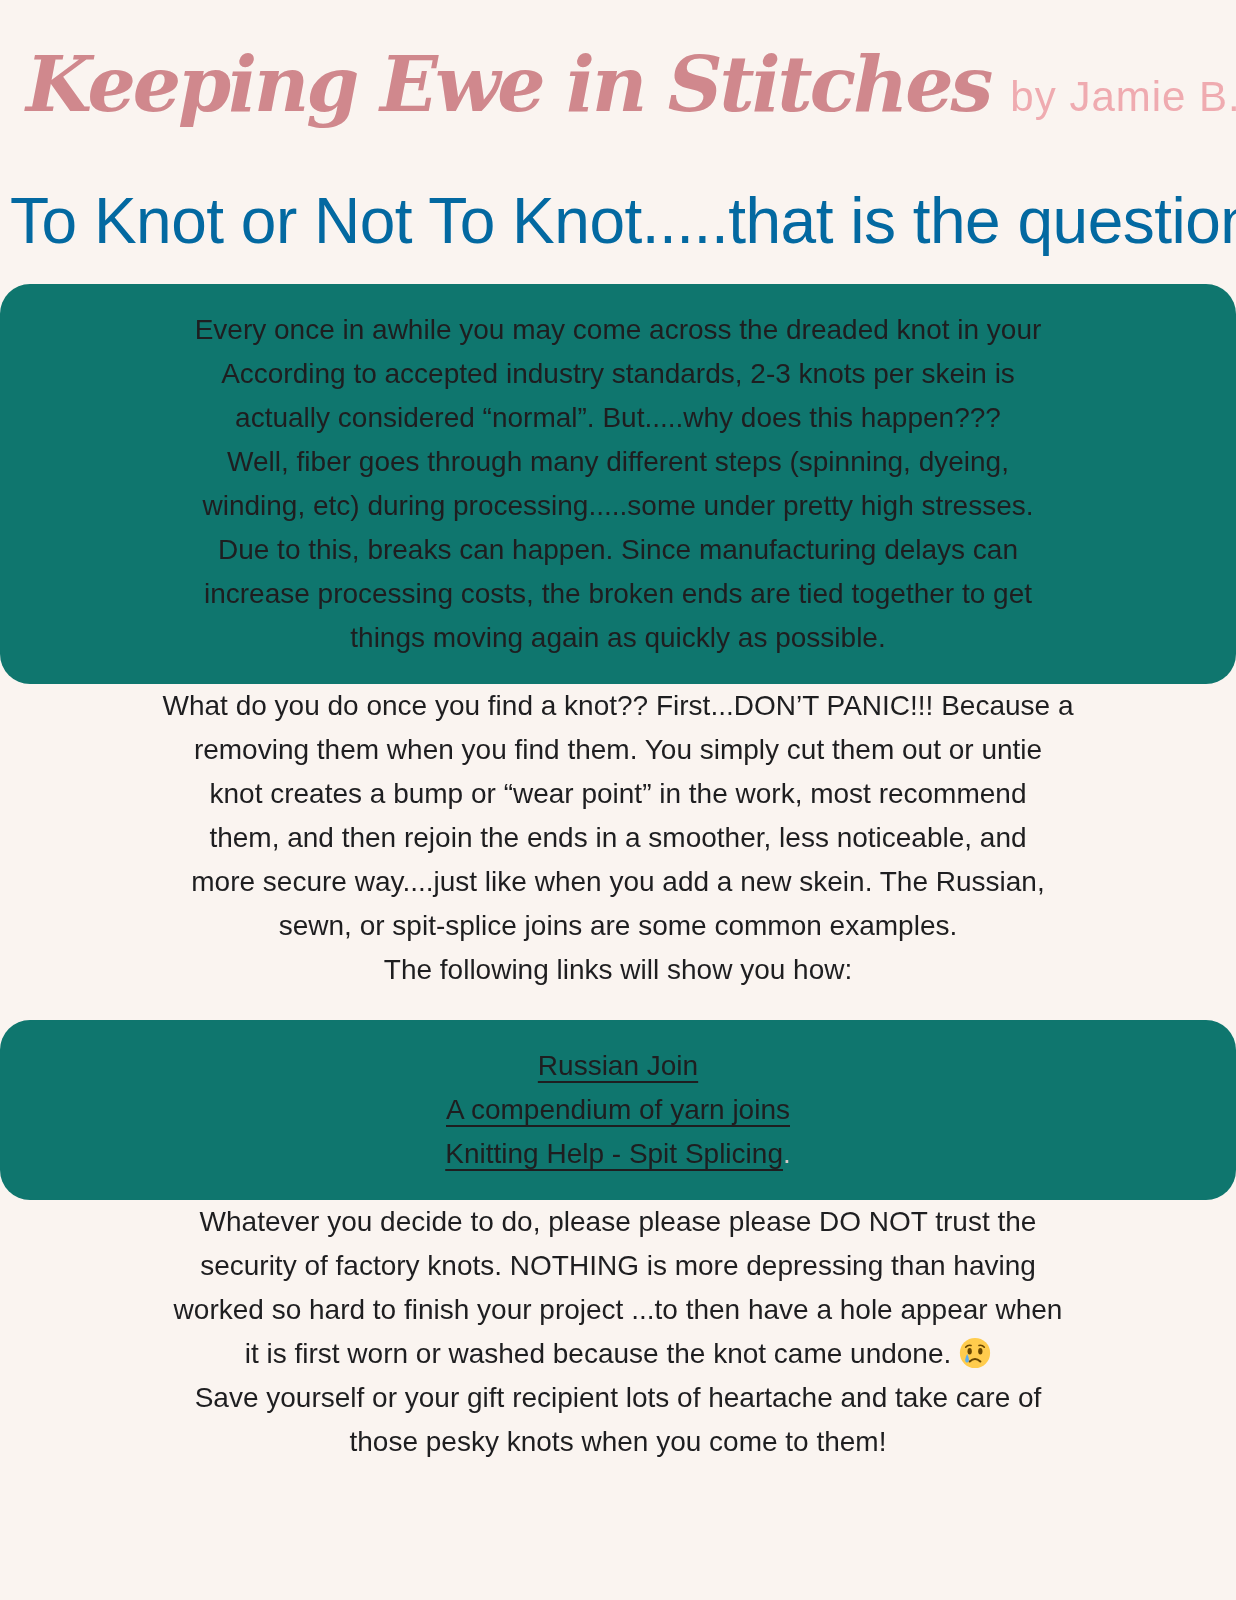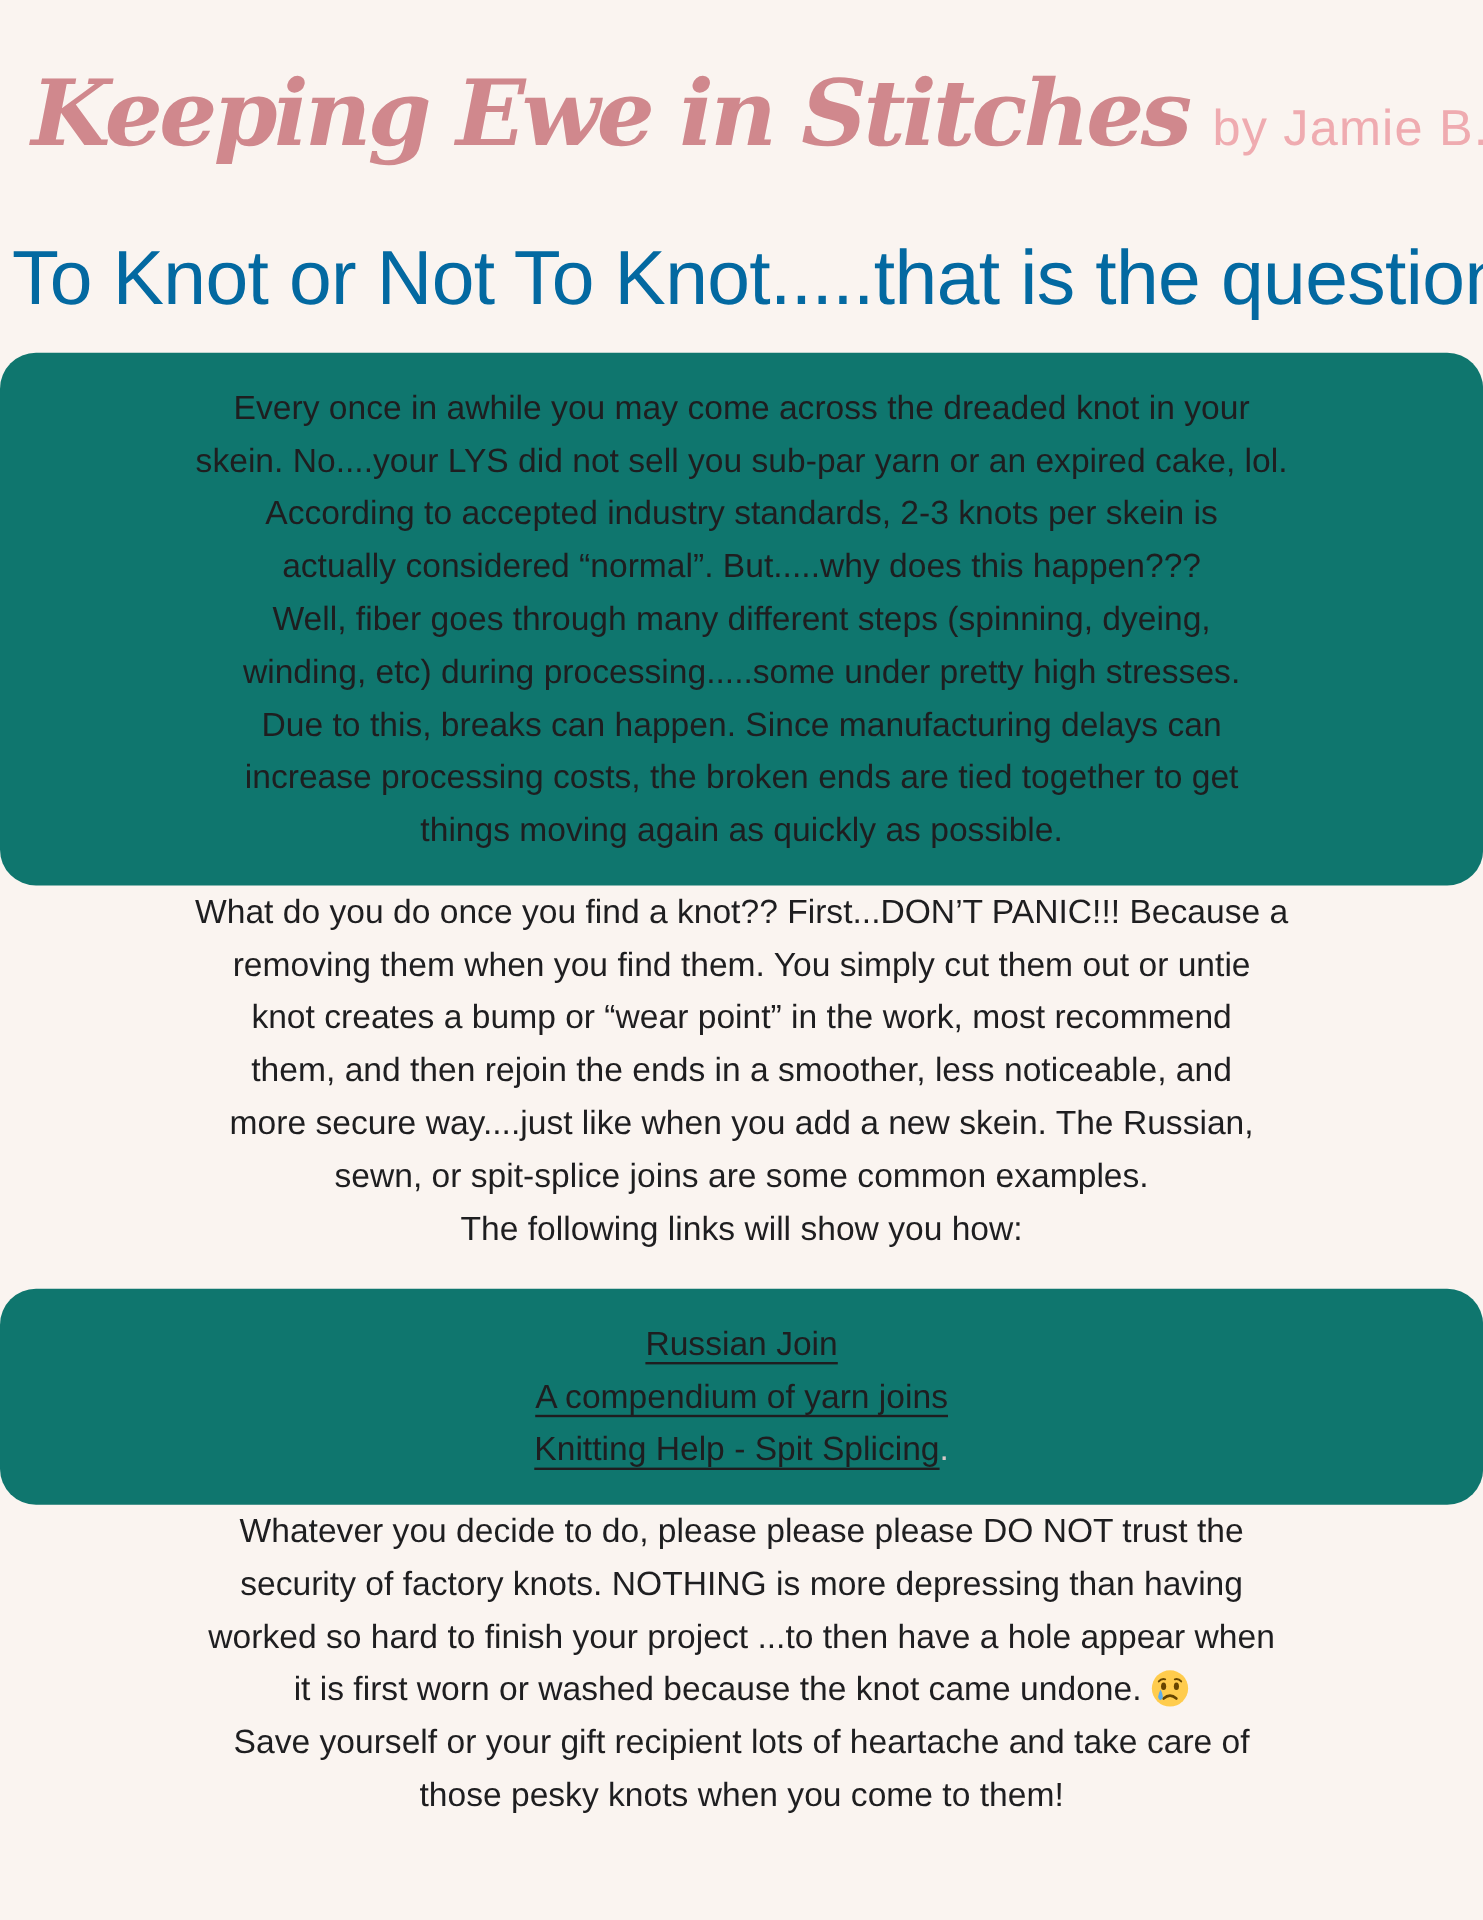--- a/index.html
+++ b/index.html
@@ -9,21 +9,21 @@
     font-family: "Liberation Sans", sans-serif;
     color: #1e1e20;
     overflow: hidden;
   }
   .page { width: 1236px; height: 1600px; position: relative; }
 
   
   .header {
     display: flex;
     align-items: baseline;
-    padding: 20px 26px 0 26px;
+    padding: 10px 26px 0 26px;
     white-space: nowrap;
   }
   .script-title {
     font-family: "DejaVu Serif", serif;
     font-style: italic;
     font-weight: 700;
     font-size: 76px;
     line-height: 150px;
     letter-spacing: -3px;
     color: #d0888d;
@@ -83,21 +83,20 @@
 
   <div class="header">
     <div class="script-title">Keeping Ewe in Stitches</div>
     <div class="byline">by Jamie B.</div>
   </div>
 
   <h1 class="headline">To Knot or Not To Knot.....that is the question???</h1>
 
   <section class="panel">
     <div class="tline">Every once in awhile you may come across the dreaded knot in your</div>
-    <div class="tline">skein. No....your LYS did not sell you sub-par yarn or an expired cake, lol.</div>
     <div class="tline">According to accepted industry standards, 2-3 knots per skein is</div>
     <div class="tline">actually considered “normal”. But.....why does this happen???</div>
     <div class="tline">Well, fiber goes through many different steps (spinning, dyeing,</div>
     <div class="tline">winding, etc) during processing.....some under pretty high stresses.</div>
     <div class="tline">Due to this, breaks can happen. Since manufacturing delays can</div>
     <div class="tline">increase processing costs, the broken ends are tied together to get</div>
     <div class="tline">things moving again as quickly as possible.</div>
   </section>
 
   <section class="para">

